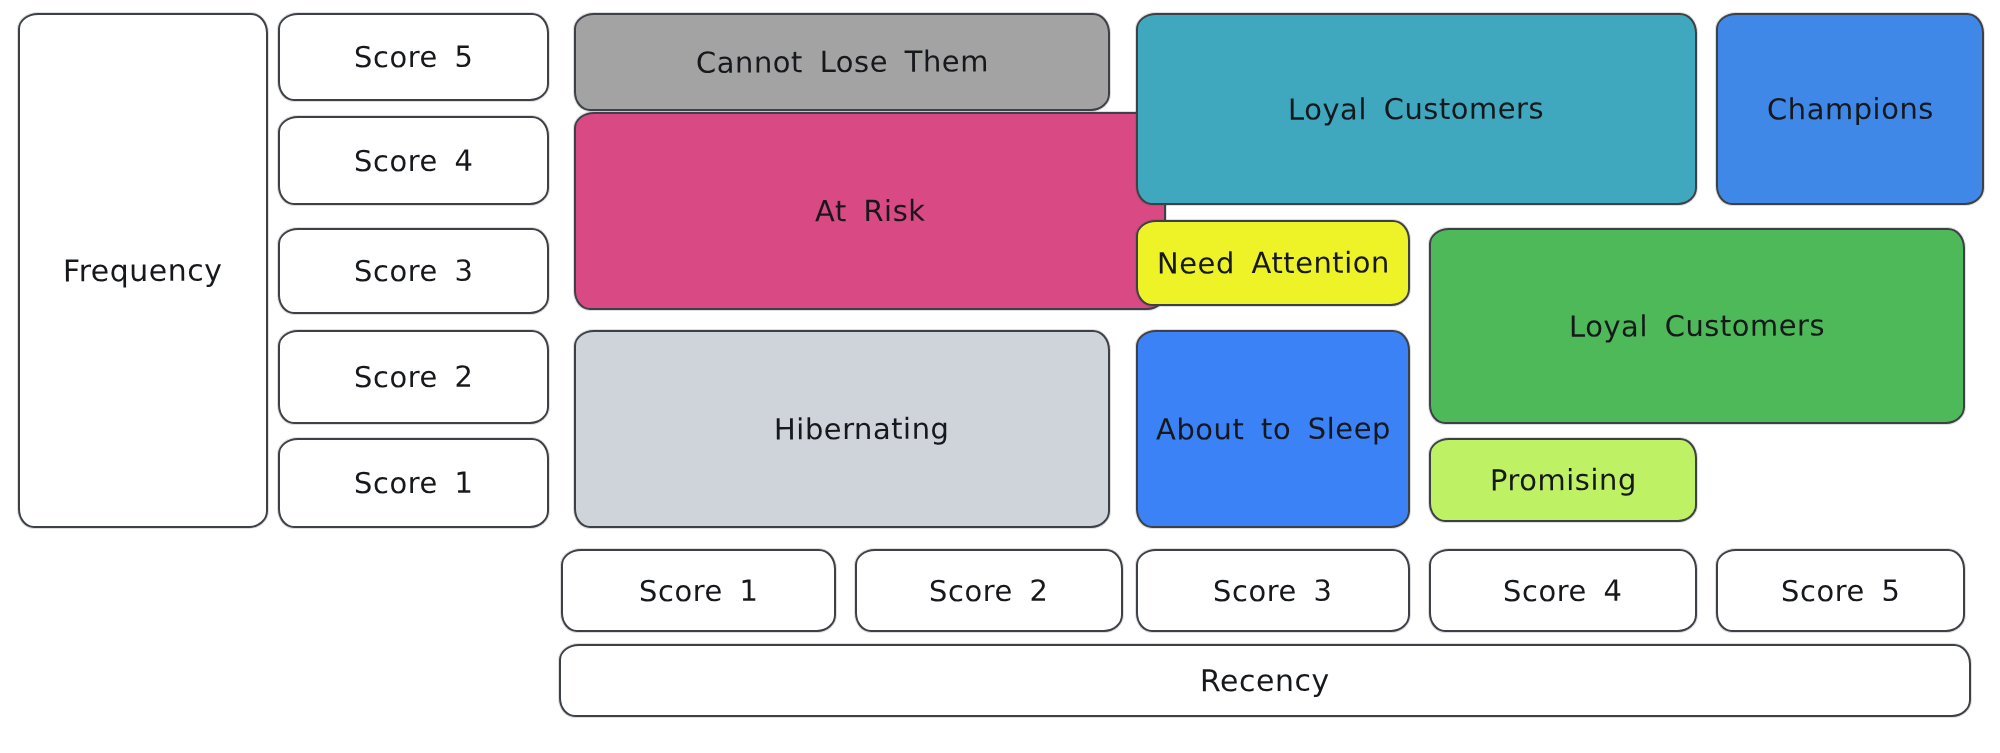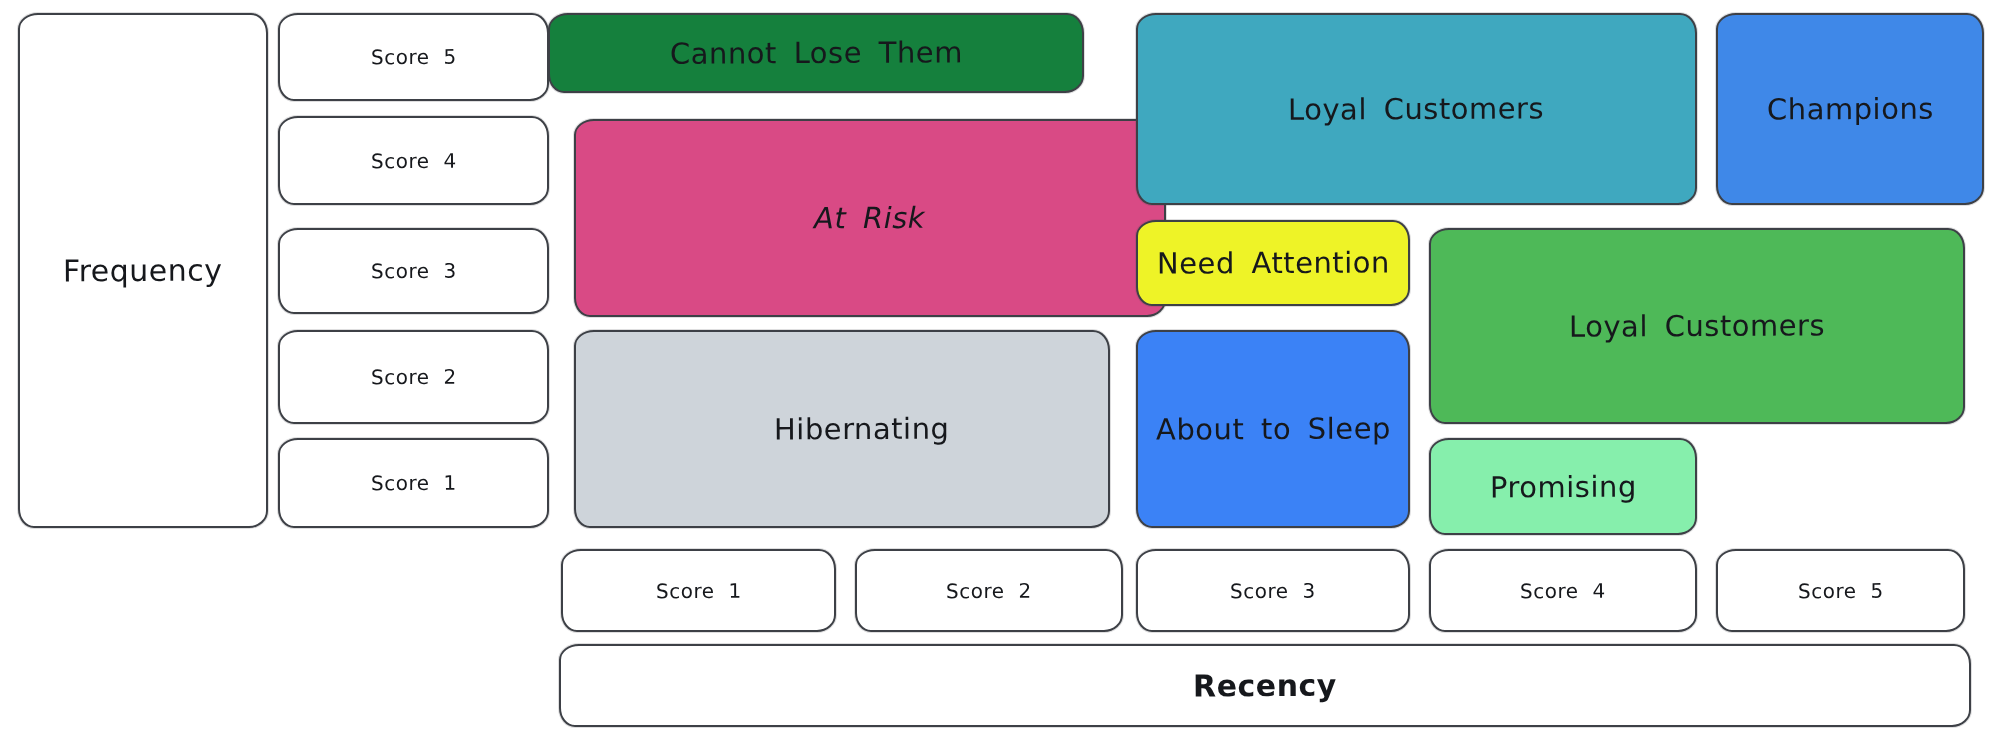--- a/index.html
+++ b/index.html
@@ -29,21 +29,21 @@
 
   .box span {
     font-size: 29px;
     letter-spacing: 0.5px;
     word-spacing: 7px;
     white-space: nowrap;
     transform: rotate(-0.3deg);
   }
 
   .axis-box span { font-size: 30px; }
-  .score-box span { font-size: 20px; }
+  .score-box span { font-size: 29px; }
   .seg span { font-size: 29px; }
 </style>
 </head>
 <body>
 
 <div class="canvas">
 
   <div class="box axis-box" style="left:18px; top:13px; width:250px; height:515px;text-align:right;">
     <span>Frequency</span>
   </div>
@@ -57,25 +57,25 @@
   <div class="box score-box" style="left:278px; top:228px; width:271px; height:86px;">
     <span>Score 3</span>
   </div>
   <div class="box score-box" style="left:278px; top:330px; width:271px; height:94px;">
     <span>Score 2</span>
   </div>
   <div class="box score-box" style="left:278px; top:438px; width:271px; height:90px;">
     <span>Score 1</span>
   </div>
 
-  <div class="box seg" style="left: 548px; top: 13px; width: 536px; height: 80px; background: #15803d;">
+  <div class="box seg" style="left: 574px; top: 13px; width: 536px; height: 98px; background: #a3a3a3;">
     <span>Cannot Lose Them</span>
   </div>
 
-  <div class="box seg" style="left: 574px; top: 119px; width: 592px; height: 198px; background: rgb(217, 74, 133); font-style: italic;">
+  <div class="box seg" style="left: 574px; top: 112px; width: 592px; height: 198px; background: rgb(217, 74, 133);">
     <span>At Risk</span>
   </div>
 
   <div class="box seg" style="left: 574px; top: 330px; width: 536px; height: 198px; background: rgb(206, 212, 218); padding-left: 39px;">
     <span>Hibernating</span>
   </div>
 
   <div class="box seg" style="left: 1136px; top: 13px; width: 561px; height: 192px; background: rgb(63, 168, 191);">
     <span>Loyal Customers</span>
   </div>
@@ -89,38 +89,38 @@
   </div>
 
   <div class="box seg" style="left: 1136px; top: 330px; width: 274px; height: 198px; background: #3b82f6;">
     <span>About to Sleep</span>
   </div>
 
   <div class="box seg" style="left: 1429px; top: 228px; width: 536px; height: 196px; background: rgb(78, 185, 88);">
     <span>Loyal Customers</span>
   </div>
 
-  <div class="box seg" style="left: 1429px; top: 438px; width: 268px; height: 97px; background: #86efac; text-align: center;">
+  <div class="box seg" style="left: 1429px; top: 438px; width: 268px; height: 84px; background: #bef264; text-align: center;">
     <span>Promising</span>
   </div>
 
 
   <div class="box score-box" style="left:561px; top:549px; width:275px; height:83px;">
     <span>Score 1</span>
   </div>
   <div class="box score-box" style="left:855px; top:549px; width:268px; height:83px;">
     <span>Score 2</span>
   </div>
   <div class="box score-box" style="left:1136px; top:549px; width:274px; height:83px;">
     <span>Score 3</span>
   </div>
   <div class="box score-box" style="left:1429px; top:549px; width:268px; height:83px;">
     <span>Score 4</span>
   </div>
   <div class="box score-box" style="left:1716px; top:549px; width:249px; height:83px;">
     <span>Score 5</span>
   </div>
 
-  <div class="box axis-box" style="left:559px; top:644px; width:1412px; height:83px;font-weight:bold;">
+  <div class="box axis-box" style="left:559px; top:644px; width:1412px; height:73px;">
     <span>Recency</span>
   </div>
 
 </div>
 
 </body></html>

